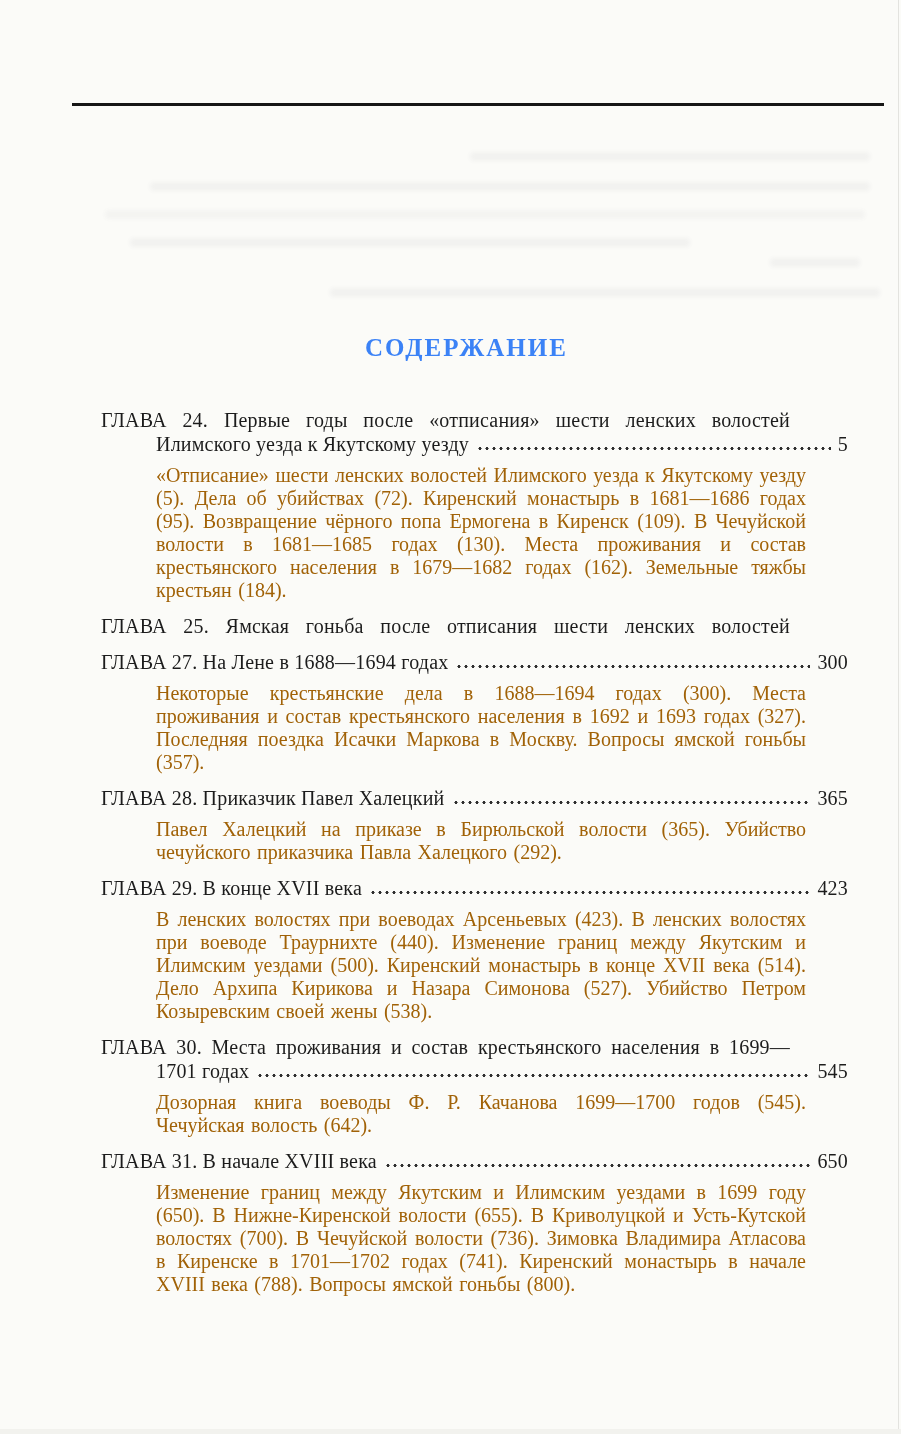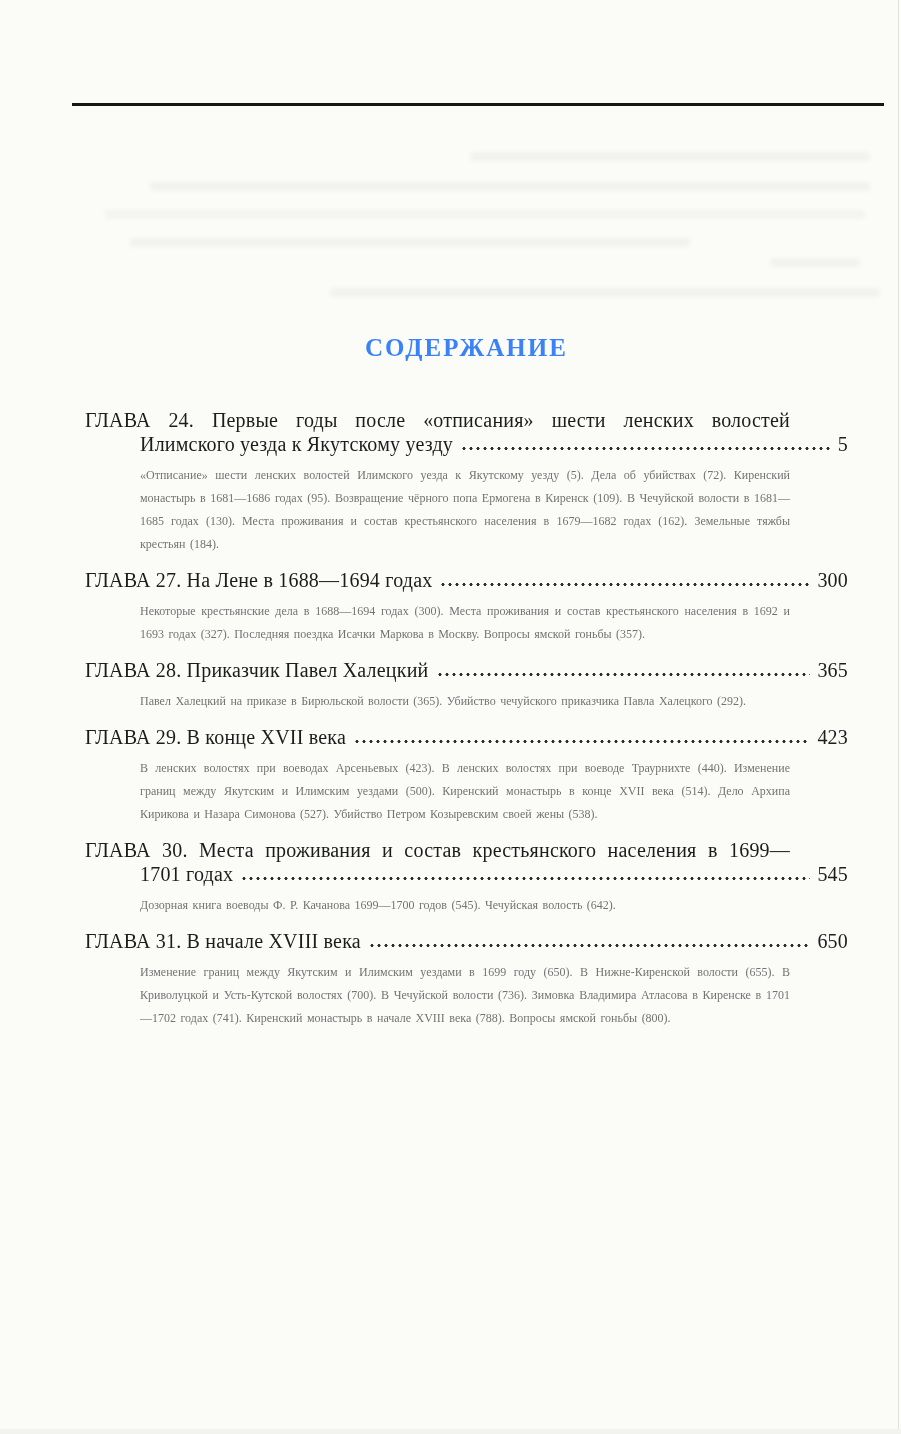--- a/index.html
+++ b/index.html
@@ -35,44 +35,44 @@
   .g3 { left: 105px; top: 210px; width: 760px; opacity: 0.045 !important; }
   .g4 { left: 130px; top: 238px; width: 560px; }
   .g5 { left: 770px; top: 258px; width: 90px; }
   .g6 { left: 330px; top: 288px; width: 550px; }
 
   .toc { position: absolute; left: 85px; top: 334px; width: 763px; }
   .title {
     font-size: 25px; font-weight: bold; letter-spacing: 2px;
     text-align: center; margin: 0 0 46px 0; color: #3b82f6;
   }
-  .entry { margin-top: 12px; }
+  .entry { margin-top: 12px; margin-left: 16px; }
   .hline {
     font-size: 20px; line-height: 24px; letter-spacing: 0.2px;
     text-align: justify; text-align-last: justify; -moz-text-align-last: justify;
     padding-right: 58px;
   }
   .hrow {
     display: flex; align-items: baseline;
     font-size: 20px; line-height: 24px; letter-spacing: 0.2px; justify-content: flex-end;
   }
   .hrow.indent { padding-left: 55px; }
   .htext { white-space: nowrap; }
   .leader {
     flex: 1 1 auto; height: 5px; align-self: flex-end;
     margin: 0 7px 5px 9px;
     background-image: radial-gradient(circle at 2px 2.5px, #2e2e2e 1.35px, transparent 1.8px);
     background-size: 7px 5px; background-repeat: repeat-x;
   }
   .pnum { font-size: 20px; }
   .ann {
-    font-size: 12px; line-height: 23px;
+    font-size: 20px; line-height: 23px;
     text-align: justify; word-spacing: 1.5px;
     width: 650px; margin: 8px 0 0 55px;
-    color: #737373;
+    color: #a16207;
   }
 </style>
 </head>
 <body>
 
 <div>
 
   <div class="top-rule"></div>
 
   <div class="ghost">
@@ -92,20 +92,21 @@
       <div class="hline"><span>ГЛАВА 24.</span> <span>Первые годы после «отписания» шести ленских волостей</span></div>
       <div class="hrow indent">
         <span class="htext">Илимского уезда к Якутскому уезду</span>
         <span class="leader"></span>
         <span class="pnum">5</span>
       </div>
       <p class="ann">«Отписание» шести ленских волостей Илимского уезда к Якутскому уезду (5). Дела об убийствах (72). Киренский монастырь в 1681—1686 годах (95). Возвращение чёрного попа Ермогена в Киренск (109). В Чечуйской волости в 1681—1685 годах (130). Места проживания и состав крестьянского населения в 1679—1682 годах (162). Земельные тяжбы крестьян (184).</p>
     </section>
 
     <section class="entry">
+      <div class="hline"><span>ГЛАВА 25.</span> <span>Ямская гоньба после отписания шести ленских волостей</span></div>
     </section>
 
 
     <section class="entry">
       <div class="hrow">
         <span class="htext"><span>ГЛАВА 27.</span> <span>На Лене в 1688—1694 годах</span></span>
         <span class="leader"></span>
         <span class="pnum">300</span>
       </div>
       <p class="ann">Некоторые крестьянские дела в 1688—1694 годах (300). Места проживания и состав крестьянского населения в 1692 и 1693 годах (327). Последняя поездка Исачки Маркова в Москву. Вопросы ямской гоньбы (357).</p>

